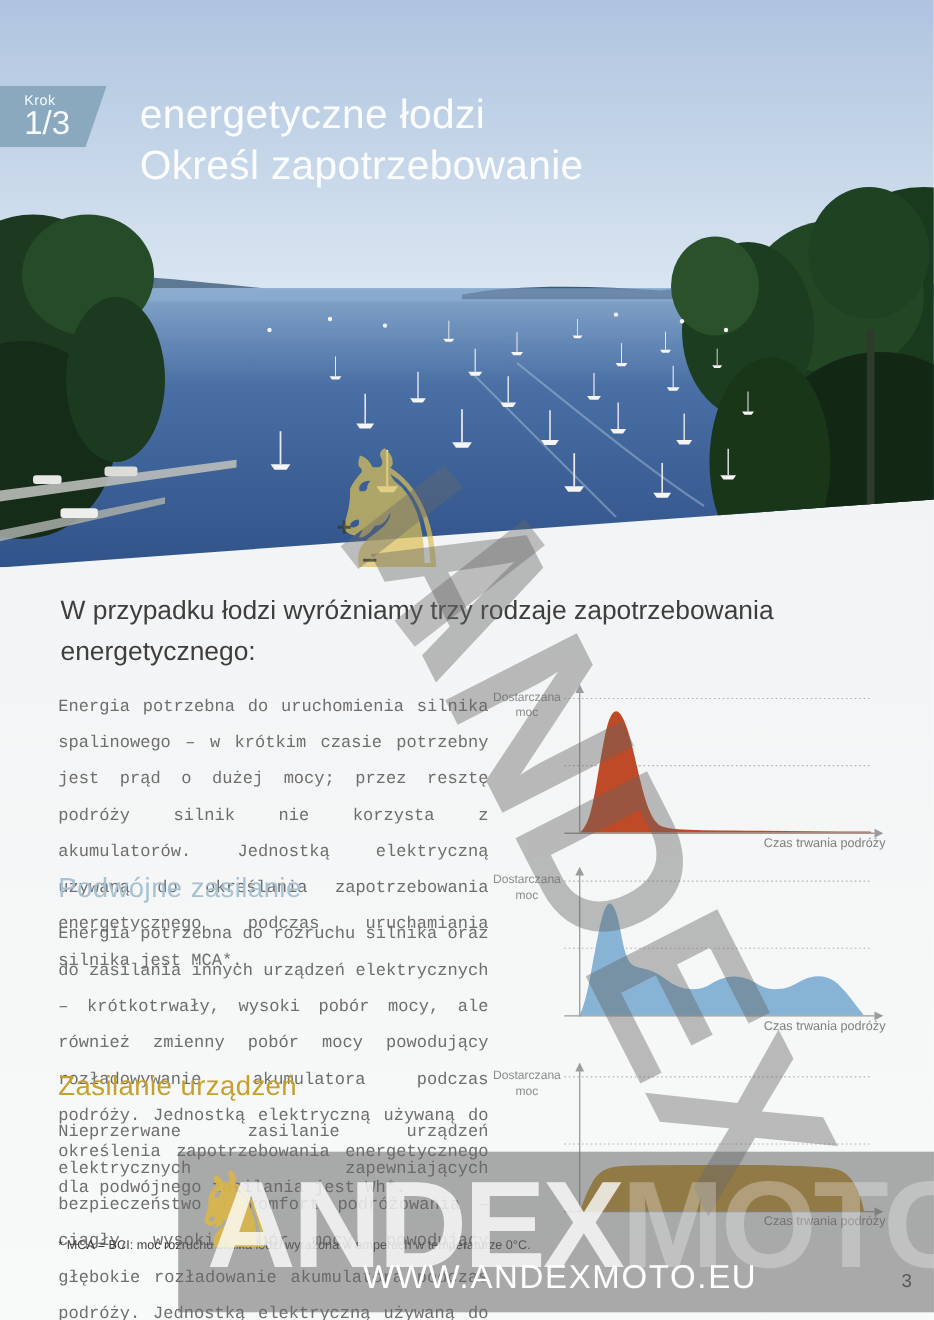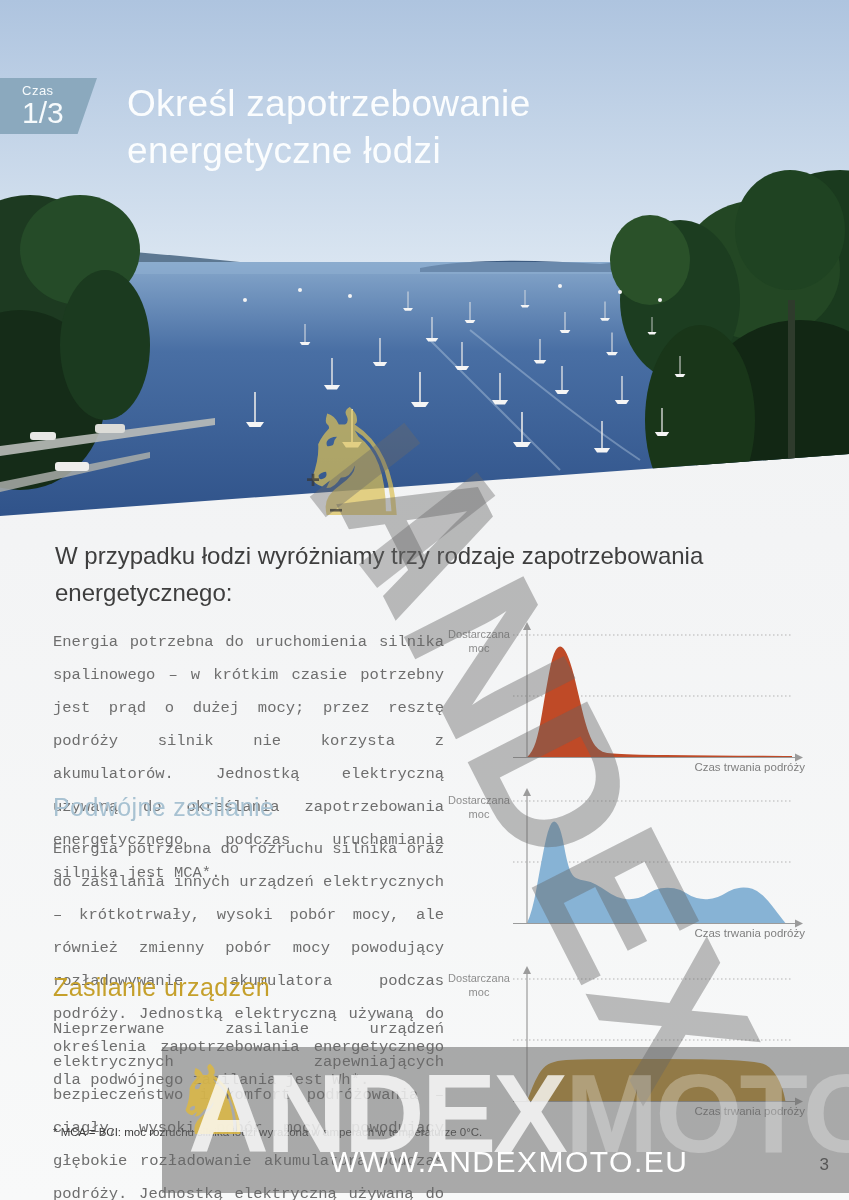--- a/index.html
+++ b/index.html
@@ -229,26 +229,26 @@
           <g transform="translate(662,432) scale(0.8)">
               <line x1="0" y1="-30" x2="0" y2="0" stroke="#e9e9e9" stroke-width="1.6"></line>
               <path d="M-9,0 h18 l-3.5,5 h-11 z" fill="#f5f5f5"></path>
             </g>
         </g>
       </g>
     </svg>
   </div>
 
   <div class="badge">
-    <div class="k">Czas</div>
+    <div class="k">Krok</div>
     <div class="v">1/3</div>
   </div>
   <div class="title">
+    <div>energetyczne łodzi</div>
     <div>Określ zapotrzebowanie</div>
-    <div>energetyczne łodzi</div>
   </div>
 
   <div class="intro">W przypadku łodzi wyróżniamy trzy rodzaje zapotrzebowania energetycznego:</div>
 
   <div class="section" id="sec0">
     <p>Energia potrzebna do uruchomienia silnika spalinowego – w krótkim czasie potrzebny jest prąd o dużej mocy; przez resztę podróży silnik nie korzysta z akumulatorów. Jednostką elektryczną używaną do określania zapotrzebowania energetycznego podczas uruchamiania silnika jest MCA*.</p>
   </div>
   <div class="section" id="sec1">
     <h2 style="color: rgb(168, 194, 210);">Podwójne zasilanie</h2>
     <p>Energia potrzebna do rozruchu silnika oraz do zasilania innych urządzeń elektrycznych – krótkotrwały, wysoki pobór mocy, ale również zmienny pobór mocy powodujący rozładowywanie akumulatora podczas podróży. Jednostką elektryczną używaną do określenia zapotrzebowania energetycznego dla podwójnego zasilania jest Wh*.</p>

